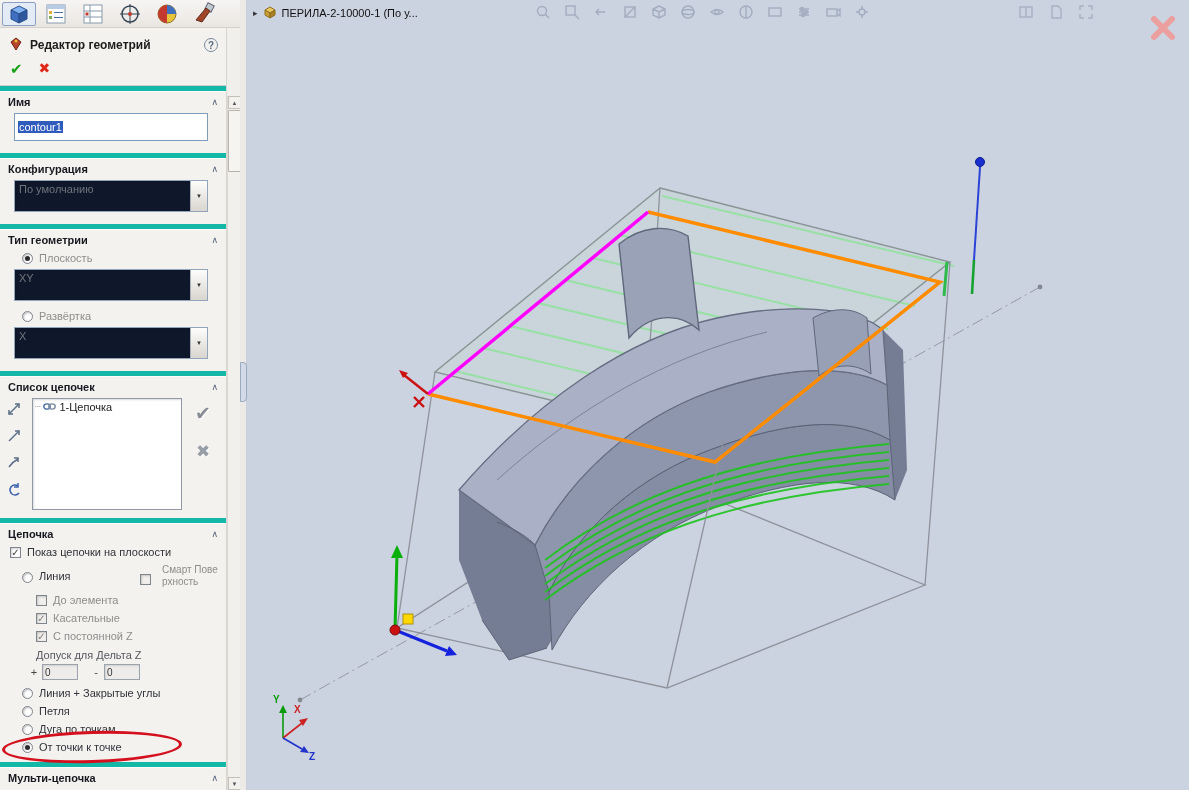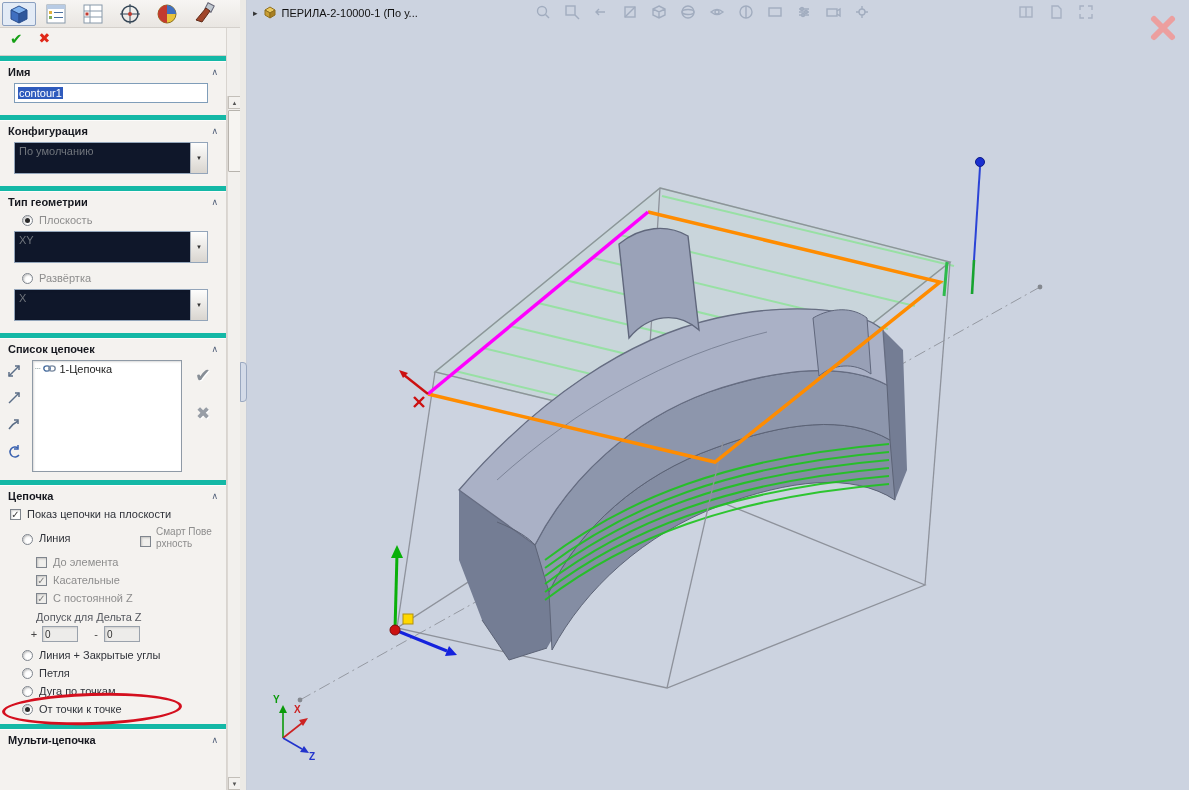--- a/index.html
+++ b/index.html
@@ -31,21 +31,21 @@
   #okx { display:flex; gap:16px; padding:2px 10px 7px 10px; border-bottom:1px solid #d2cec9; box-shadow:0 1px 0 #fff; }
   #okx .ok { color:#15a015; font-size:15px; font-weight:bold; cursor:pointer; }
   #okx .cx { color:#e02818; font-size:14px; font-weight:bold; cursor:pointer; }
 
   .section { border-top:5px solid #14b8a6; box-shadow:inset 0 1px 0 #fdfcfb; padding-bottom:6px; }
   .section:first-of-type { border-top:none; }
   .sec-head { display:flex; align-items:center; padding:5px 8px 3px 8px; }
   .sec-head .lbl { font-weight:bold; font-size:11px; color:#16181f; flex:1; }
   .sec-head .chev { color:#52607a; font-size:9px; }
 
-  .field-input { margin:2px 18px 6px 14px; height:20px; border:1px solid #7f9db9; background:#fff; padding:1px 3px; display:flex; align-items:center; overflow:hidden; }
+  .field-input { margin:2px 18px 6px 14px; height:28px; border:1px solid #7f9db9; background:#fff; padding:1px 3px; display:flex; align-items:center; overflow:hidden; }
   .field-input .sel { background:#2f5bbd; color:#fff; padding:0 1px; }
 
   .combo { margin:2px 18px 6px 14px; height:32px; border:1px solid #93a5ba; background:#0f172a; display:flex; box-shadow:inset 1px 1px 2px rgba(0,0,0,.08); }
   .combo .val { flex:1; color:#70757c; padding:2px 4px; white-space:nowrap; overflow:hidden; }
   .combo .btn { width:17px; background:linear-gradient(#fdfdfc,#d9d5cf); border-left:1px solid #aab2bc; display:flex; align-items:center; justify-content:center; font-size:6px; color:#333; }
 
   .row { display:flex; align-items:center; gap:6px; padding:3px 8px 3px 22px; }
   .row.indent { padding-left:36px; }
   .row .txt { color:#30333a; }
   .row .dim { color:#8d8d8d; }
@@ -61,21 +61,21 @@
   .mini-col { width:24px; display:flex; flex-direction:column; gap:9px; padding-top:2px; }
   .mini-btn { width:20px; height:18px; display:flex; align-items:center; justify-content:center; }
   .mini-btn svg { stroke:#5b6e87; fill:none; stroke-width:1.5; }
   .listbox { flex:1; height:112px; background:#fff; border:1px solid #8f9aa6; box-shadow:inset 1px 1px 2px rgba(0,0,0,.15); padding:2px; }
   .list-item { display:flex; align-items:center; gap:3px; font-size:11px; color:#222; }
   .list-item .dots { color:#9aa; font-size:9px; }
   .big-col { width:34px; display:flex; flex-direction:column; gap:16px; align-items:center; padding-top:4px; }
   .big-ok { color:#878e96; font-size:19px; font-weight:bold; text-shadow:1px 1px 0 #fff; cursor:pointer; }
   .big-del { color:#989ea6; font-size:17px; font-weight:bold; text-shadow:1px 1px 0 #fff; cursor:pointer; }
 
-  .smart-wrap { display:flex; align-items:flex-start; gap:5px; width:78px; }
+  .smart-wrap { display:flex; align-items:flex-start; gap:11px; width:78px; }
   .smart-wrap .cb { margin-top:10px; }
   .smart-lbl { color:#8d8d8d; font-size:10px; width:60px; word-break:break-all; line-height:12px; }
 
   .dz-label { padding:4px 8px 2px 36px; color:#55585f; }
   .dz-row { display:flex; align-items:center; gap:4px; padding:1px 8px 4px 30px; }
   .dz-row .sign { color:#444; width:8px; text-align:center; }
   .dz-row input { width:36px; height:16px; border:1px solid #9aa2ac; background:#edecea; box-shadow:inset 1px 1px 2px rgba(0,0,0,.12); font-size:10px; padding:0 2px; color:#333; font-family:inherit; }
 
   .p2p { position:relative; }
   .annot-ellipse { position:absolute; left:2px; top:-7px; width:180px; height:32px; border:3px solid #d40f1e; border-radius:50%; transform:rotate(-1.8deg); pointer-events:none; z-index:5; }
@@ -345,20 +345,30 @@
       </span>
       <span class="tb-btn">
         <svg width="24" height="24" viewBox="0 0 24 24">
             <rect x="14" y="2" width="7" height="7" fill="#c0c8d0" stroke="#667" transform="rotate(28 17.5 5.5)"></rect>
             <path d="M4 18 L14 6 L18 9 L10 20 Z" fill="#a0452a" stroke="#5f2a18"></path>
           </svg>
       </span>
     </div>
 
     <div id="panel">
+      <div id="panel-head">
+        <span>
+          <svg width="16" height="16" viewBox="0 0 16 16">
+              <path d="M8 2 L13 6 L8 14 L3 6 Z" fill="#b5452c" stroke="#6e2415"></path>
+              <circle cx="8" cy="5" r="1.5" fill="#f0c030"></circle>
+            </svg>
+        </span>
+        <span class="ttl">Редактор геометрий</span>
+        <span class="help-circ">?</span>
+      </div>
       <div id="okx">
         <span class="ok">✔</span>
         <span class="cx">✖</span>
       </div>
 
       <div class="section">
         <div class="sec-head">
           <span class="lbl">Имя</span>
           <span class="chev">∧</span>
         </div>

